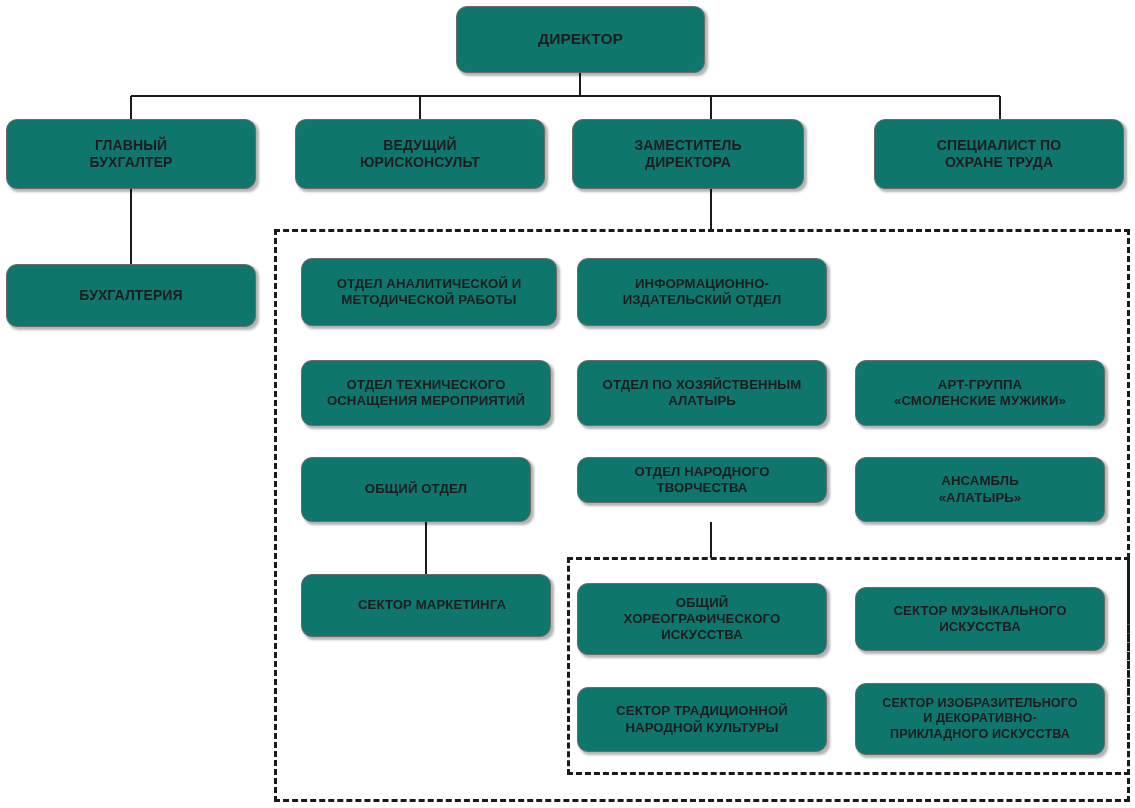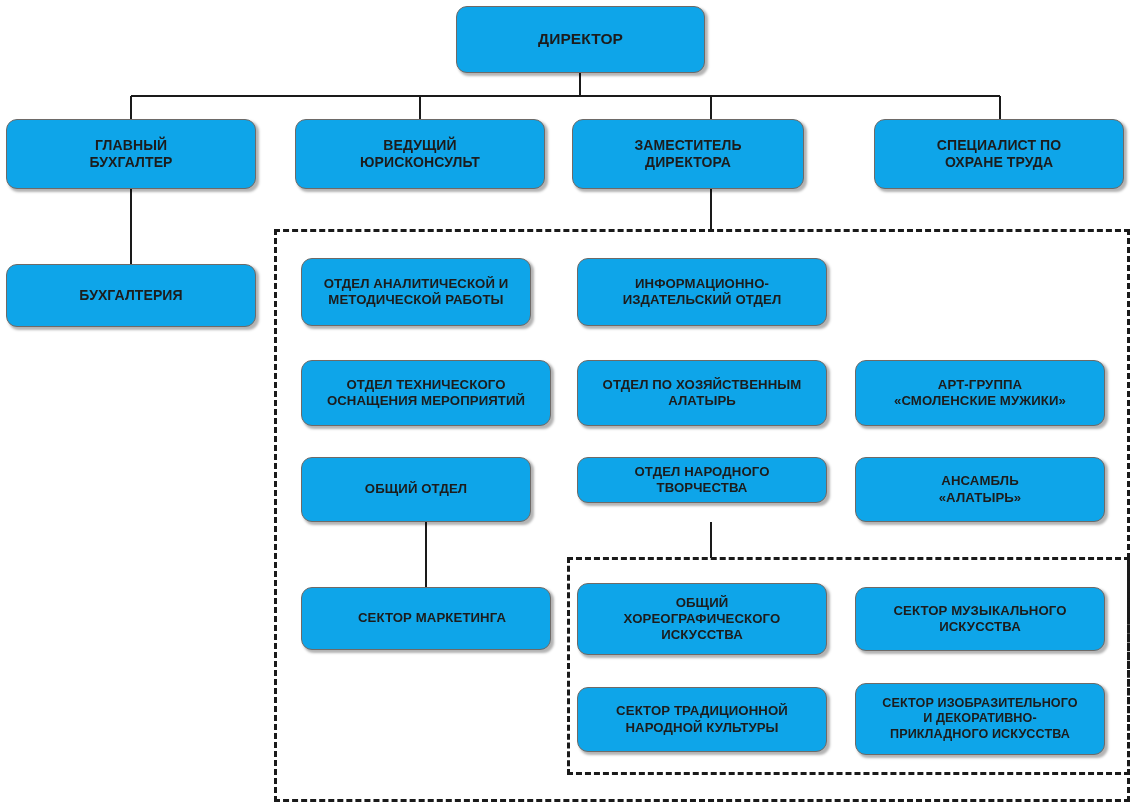--- a/index.html
+++ b/index.html
@@ -37,21 +37,21 @@
     left: 274px; top: 229px;
     width: 856px; height: 573px;
   }
   #frame-inner {
     left: 567px; top: 557px;
     width: 563px; height: 218px;
   }
   
   .node {
     position: absolute;
-    background: #0ea5e9;
+    background: #0f766e;
     border: 1.6px solid #6e6a67;
     border-radius: 11px;
     box-shadow: 2.5px 2.5px 2.5px rgba(0,0,0,0.30);
     display: flex;
     align-items: center;
     justify-content: center;
     text-align: center;
     z-index: 3;
   }
   .node .label {
@@ -118,21 +118,21 @@
 
   <div class="node" style="left:874px; top:119px; width:250px; height:70px;">
     <span class="label fs14">СПЕЦИАЛИСТ ПО
 ОХРАНЕ ТРУДА</span>
   </div>
 
   <div class="node" style="left:6px; top:264px; width:250px; height:63px;">
     <span class="label fs14">БУХГАЛТЕРИЯ</span>
   </div>
 
-  <div class="node" style="left:301px; top:258px; width:230px; height:68px;text-align:center;">
+  <div class="node" style="left:301px; top:258px; width:256px; height:68px;text-align:center;">
     <span class="label fs13">ОТДЕЛ АНАЛИТИЧЕСКОЙ И
 МЕТОДИЧЕСКОЙ РАБОТЫ</span>
   </div>
 
   <div class="node" style="left:577px; top:258px; width:250px; height:68px;">
     <span class="label fs13">ИНФОРМАЦИОННО-
 ИЗДАТЕЛЬСКИЙ ОТДЕЛ</span>
   </div>
 
 
@@ -158,21 +158,21 @@
   <div class="node" style="left:577px; top:457px; width:250px; height:46px;">
     <span class="label fs13">ОТДЕЛ НАРОДНОГО
 ТВОРЧЕСТВА</span>
   </div>
 
   <div class="node" style="left:855px; top:457px; width:250px; height:65px;">
     <span class="label fs13">АНСАМБЛЬ
 «АЛАТЫРЬ»</span>
   </div>
 
-  <div class="node" style="left:301px; top:587px; width:250px; height:63px;padding-left:12px;">
+  <div class="node" style="left:301px; top:574px; width:250px; height:63px;padding-left:12px;">
     <span class="label fs13">СЕКТОР МАРКЕТИНГА</span>
   </div>
 
   <div class="node" style="left:577px; top:583px; width:250px; height:72px;">
     <span class="label fs13">ОБЩИЙ
 ХОРЕОГРАФИЧЕСКОГО
 ИСКУССТВА</span>
   </div>
 
   <div class="node" style="left:855px; top:587px; width:250px; height:64px;">

